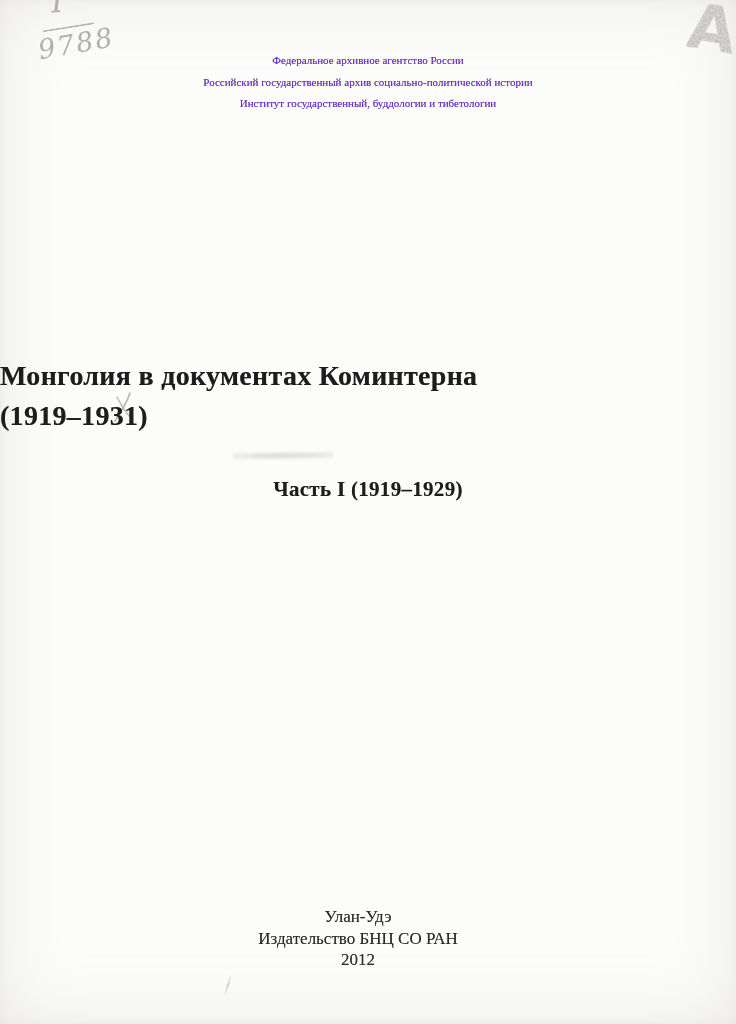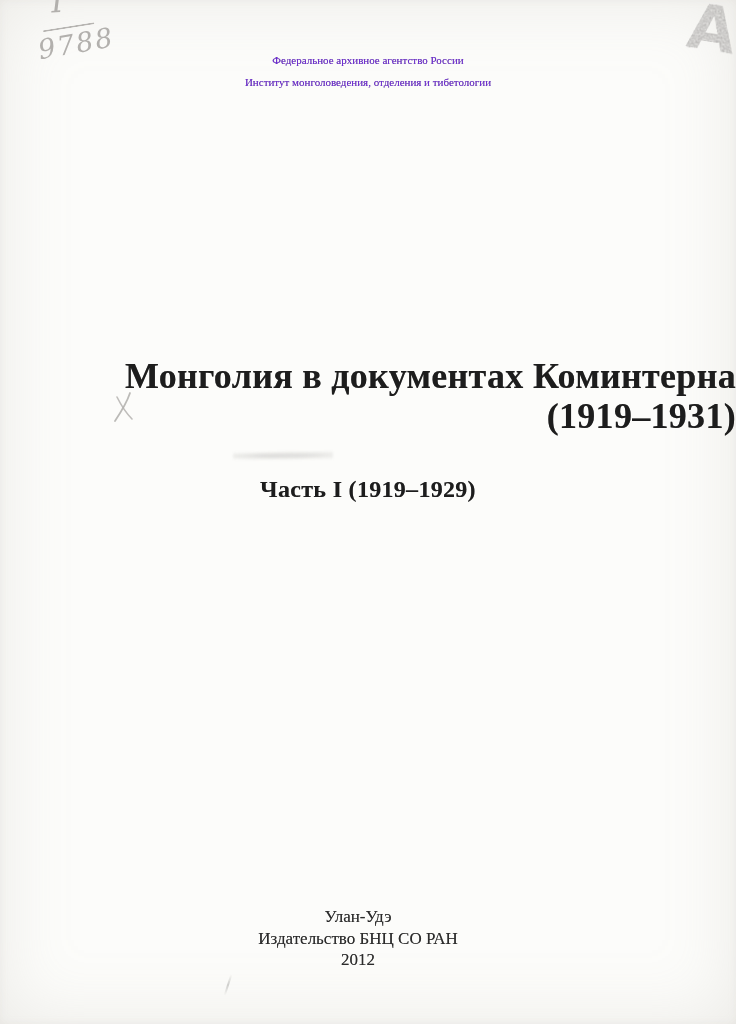--- a/index.html
+++ b/index.html
@@ -13,26 +13,26 @@
     box-shadow:inset 0 0 70px rgba(178,172,162,.22), inset 0 0 8px rgba(170,165,155,.12);
   }
   
   .print{text-shadow:0 0 .5px rgba(45,45,45,.55);}
 
   .header{
     position:absolute;top:50px;left:0;width:736px;text-align:center;
     font-size:11px;line-height:21.5px;color:#6d28d9;
   }
   .title-block{
-    position:absolute;top:356px;left:0;width:736px;text-align:right;
-    font-weight:bold;font-size:36px;line-height:40px;color:#1d1d1d;letter-spacing:.3px;
+    position:absolute;top:356px;left:0;width:736px;text-align:left;
+    font-weight:bold;font-size:28px;line-height:40px;color:#1d1d1d;letter-spacing:.3px;
   }
   .part-line{
     position:absolute;top:470px;left:0;width:736px;text-align:center;
-    font-weight:bold;font-size:24px;line-height:38px;color:#1d1d1d;letter-spacing:.3px;
+    font-weight:bold;font-size:21px;line-height:38px;color:#1d1d1d;letter-spacing:.3px;
   }
   .imprint{
     position:absolute;top:906px;left:-10px;width:736px;text-align:center;
     font-size:17px;line-height:21.5px;color:#2c2c2c;
   }
 
   
   .call-number{position:absolute;left:14px;top:-10px;color:#b2b0ad;transform:rotate(-4deg);}
   .cn-top{position:absolute;left:36px;top:-4px;font-size:31px;font-style:italic;font-family:"DejaVu Serif",serif;}
   .cn-line{position:absolute;left:26px;top:40px;width:52px;border-top:2.2px solid #b6b4b1;transform:rotate(-5deg);border-radius:2px;}
@@ -74,21 +74,22 @@
           <feComposite in="an" in2="SourceAlpha" operator="in"></feComposite>
         </filter>
       </defs>
       <text x="40" y="60" text-anchor="middle" transform="rotate(9 40 40)" font-family="DejaVu Sans, sans-serif" font-size="62" font-weight="bold" fill="#d8d7d5" opacity="0.85">А</text>
       <text x="40" y="60" text-anchor="middle" transform="rotate(9 40 40)" font-family="DejaVu Sans, sans-serif" font-size="62" font-weight="bold" fill="#8f8d8b" filter="url(#grain)">А</text>
     </svg>
   </div>
 
   <div class="header print">
     <div>Федеральное архивное агентство России</div>
-    <div>Институт монголоведения, отделения и тибетологии</div>
+    <div>Российский государственный архив социально-политической истории</div>
+    <div>Институт государственный, буддологии и тибетологии</div>
   </div>
 
   <svg class="pencil-x" viewBox="0 0 30 34">
     <path d="M20,3 C17,12 11,22 5,31" fill="none" stroke="#b4b2af" stroke-width="1.8" stroke-linecap="round" opacity="0.9"></path>
     <path d="M7,7 C11,15 16,23 22,29" fill="none" stroke="#b4b2af" stroke-width="1.6" stroke-linecap="round" opacity="0.85"></path>
   </svg>
 
   <div class="title-block print">
     <div>Монголия в документах Коминтерна</div>
     <div>(1919–1931)</div>

